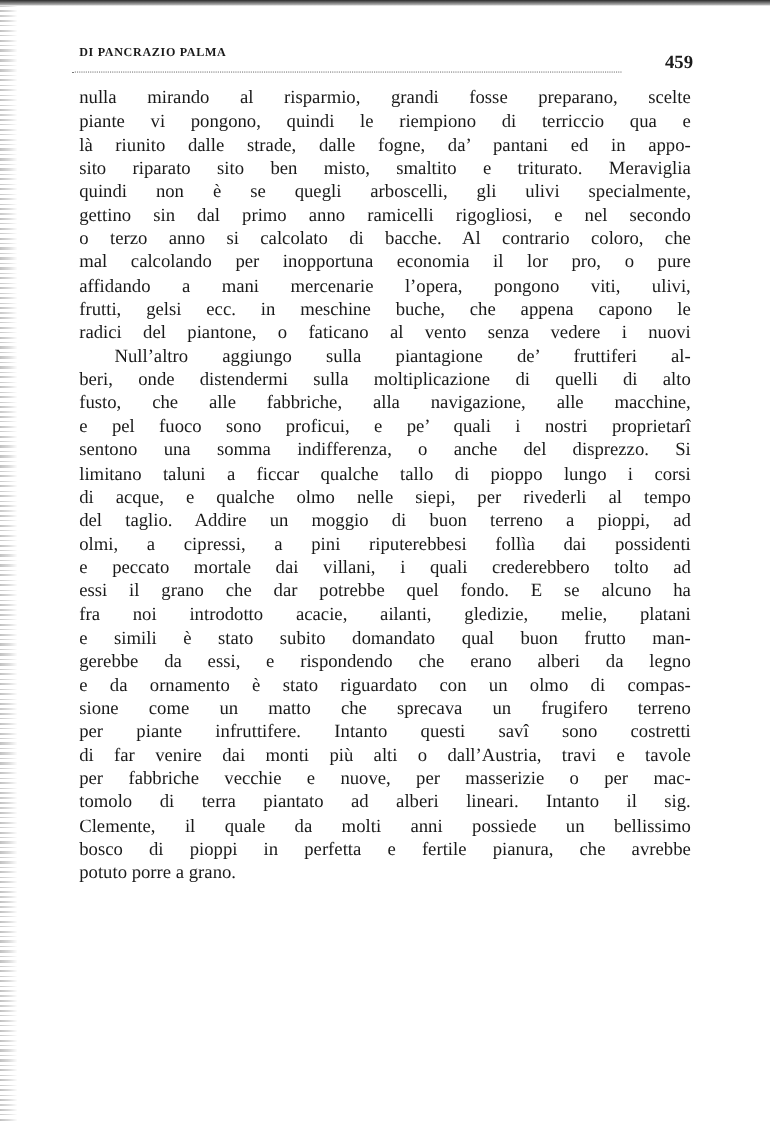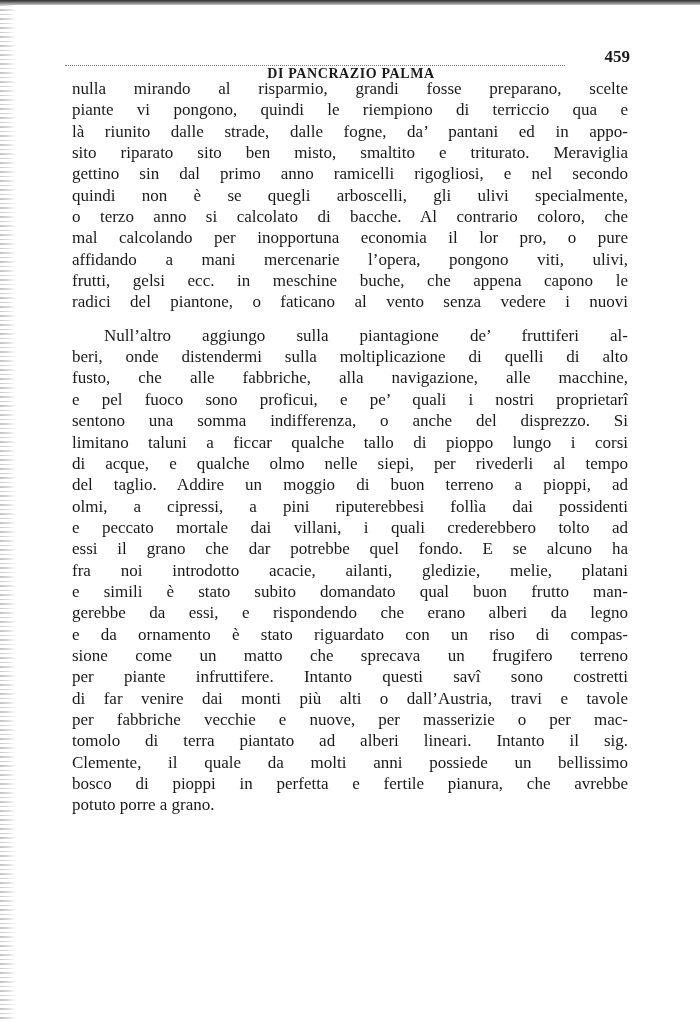--- a/index.html
+++ b/index.html
@@ -16,85 +16,84 @@
   .left-edge {
     position: absolute; left: 0; top: 0; width: 16px; height: 1022px;
     background: repeating-linear-gradient(180deg, rgba(80,80,80,0.35) 0 2px, rgba(255,255,255,0) 2px 5px, rgba(40,40,40,0.25) 5px 6px, rgba(255,255,255,0) 6px 9px);
     -webkit-mask-image: linear-gradient(90deg, #000 0%, rgba(0,0,0,0.6) 50%, transparent 100%);
             mask-image: linear-gradient(90deg, #000 0%, rgba(0,0,0,0.6) 50%, transparent 100%);
   }
   .running-head {
     position: absolute; left: 72px; top: 38px; width: 558px; height: 22px;
   }
   .running-title {
-    position: absolute; left: 0; width: 558px; top: 4px; text-align: center;
-    font-size: 14px; font-weight: bold; letter-spacing: 0.6px;
+    position: absolute; left: 0; width: 558px; top: 4px; 
+    font-size: 11px; font-weight: bold; letter-spacing: 0.6px;
     font-family: "Liberation Serif", serif;
-    margin-top: 24px;
   }
   .page-number {
     position: absolute; right: 0; top: 9px;
     font-size: 17px; font-weight: bold;
     font-family: "Liberation Serif", serif;
   }
   .head-rule {
     position: absolute; left: 65px; top: 65px; width: 500px; height: 0;
     border-top: 1px dotted #777;
   }
   .text-block {
     position: absolute; left: 72px; top: 78px; width: 556px;
     font-family: "Liberation Serif", serif;
     font-size: 17px; line-height: 21.35px;
   }
   .line {
     display: block; white-space: nowrap; text-align: justify;
     text-align-last: justify; height: 21.35px;
   }
   .line.last { text-align-last: left; }
-  .line.indent { text-indent: 32px; margin-top: 12px; }
+  .line.indent { text-indent: 32px; }
 </style>
 </head>
 <body>
 
 <div class="top-edge"></div>
 <div class="left-edge"></div>
 
 <div class="running-head">
   <span class="running-title">DI PANCRAZIO PALMA</span>
   <span class="page-number">459</span>
 </div>
 <div class="head-rule"></div>
 
 <div class="text-block">
   <span class="line">nulla mirando al risparmio, grandi fosse preparano, scelte</span>
   <span class="line">piante vi pongono, quindi le riempiono di terriccio qua e</span>
   <span class="line">là riunito dalle strade, dalle fogne, da’ pantani ed in appo-</span>
   <span class="line">sito riparato sito ben misto, smaltito e triturato. Meraviglia</span>
+  <span class="line">quindi non è se quegli arboscelli, gli ulivi specialmente,</span>
   <span class="line">gettino sin dal primo anno ramicelli rigogliosi, e nel secondo</span>
-  <span class="line">quindi non è se quegli arboscelli, gli ulivi specialmente,</span>
   <span class="line">o terzo anno si calcolato di bacche. Al contrario coloro, che</span>
   <span class="line">mal calcolando per inopportuna economia il lor pro, o pure</span>
   <span class="line">affidando a mani mercenarie l’opera, pongono viti, ulivi,</span>
   <span class="line">frutti, gelsi ecc. in meschine buche, che appena capono le</span>
   <span class="line">radici del piantone, o faticano al vento senza vedere i nuovi</span>
   <span class="line indent">Null’altro aggiungo sulla piantagione de’ fruttiferi al-</span>
   <span class="line">beri, onde distendermi sulla moltiplicazione di quelli di alto</span>
   <span class="line">fusto, che alle fabbriche, alla navigazione, alle macchine,</span>
   <span class="line">e pel fuoco sono proficui, e pe’ quali i nostri proprietarî</span>
   <span class="line">sentono una somma indifferenza, o anche del disprezzo. Si</span>
   <span class="line">limitano taluni a ficcar qualche tallo di pioppo lungo i corsi</span>
   <span class="line">di acque, e qualche olmo nelle siepi, per rivederli al tempo</span>
   <span class="line">del taglio. Addire un moggio di buon terreno a pioppi, ad</span>
   <span class="line">olmi, a cipressi, a pini riputerebbesi follìa dai possidenti</span>
   <span class="line">e peccato mortale dai villani, i quali crederebbero tolto ad</span>
   <span class="line">essi il grano che dar potrebbe quel fondo. E se alcuno ha</span>
   <span class="line">fra noi introdotto acacie, ailanti, gledizie, melie, platani</span>
   <span class="line">e simili è stato subito domandato qual buon frutto man-</span>
   <span class="line">gerebbe da essi, e rispondendo che erano alberi da legno</span>
-  <span class="line">e da ornamento è stato riguardato con un riso di compas-</span>
+  <span class="line">e da ornamento è stato riguardato con un olmo di compas-</span>
   <span class="line">sione come un matto che sprecava un frugifero terreno</span>
   <span class="line">per piante infruttifere. Intanto questi savî sono costretti</span>
   <span class="line">di far venire dai monti più alti o dall’Austria, travi e tavole</span>
   <span class="line">per fabbriche vecchie e nuove, per masserizie o per mac-</span>
   <span class="line">tomolo di terra piantato ad alberi lineari. Intanto il sig.</span>
   <span class="line">Clemente, il quale da molti anni possiede un bellissimo</span>
   <span class="line">bosco di pioppi in perfetta e fertile pianura, che avrebbe</span>
   <span class="line last">potuto porre a grano.</span>
 </div>
 

